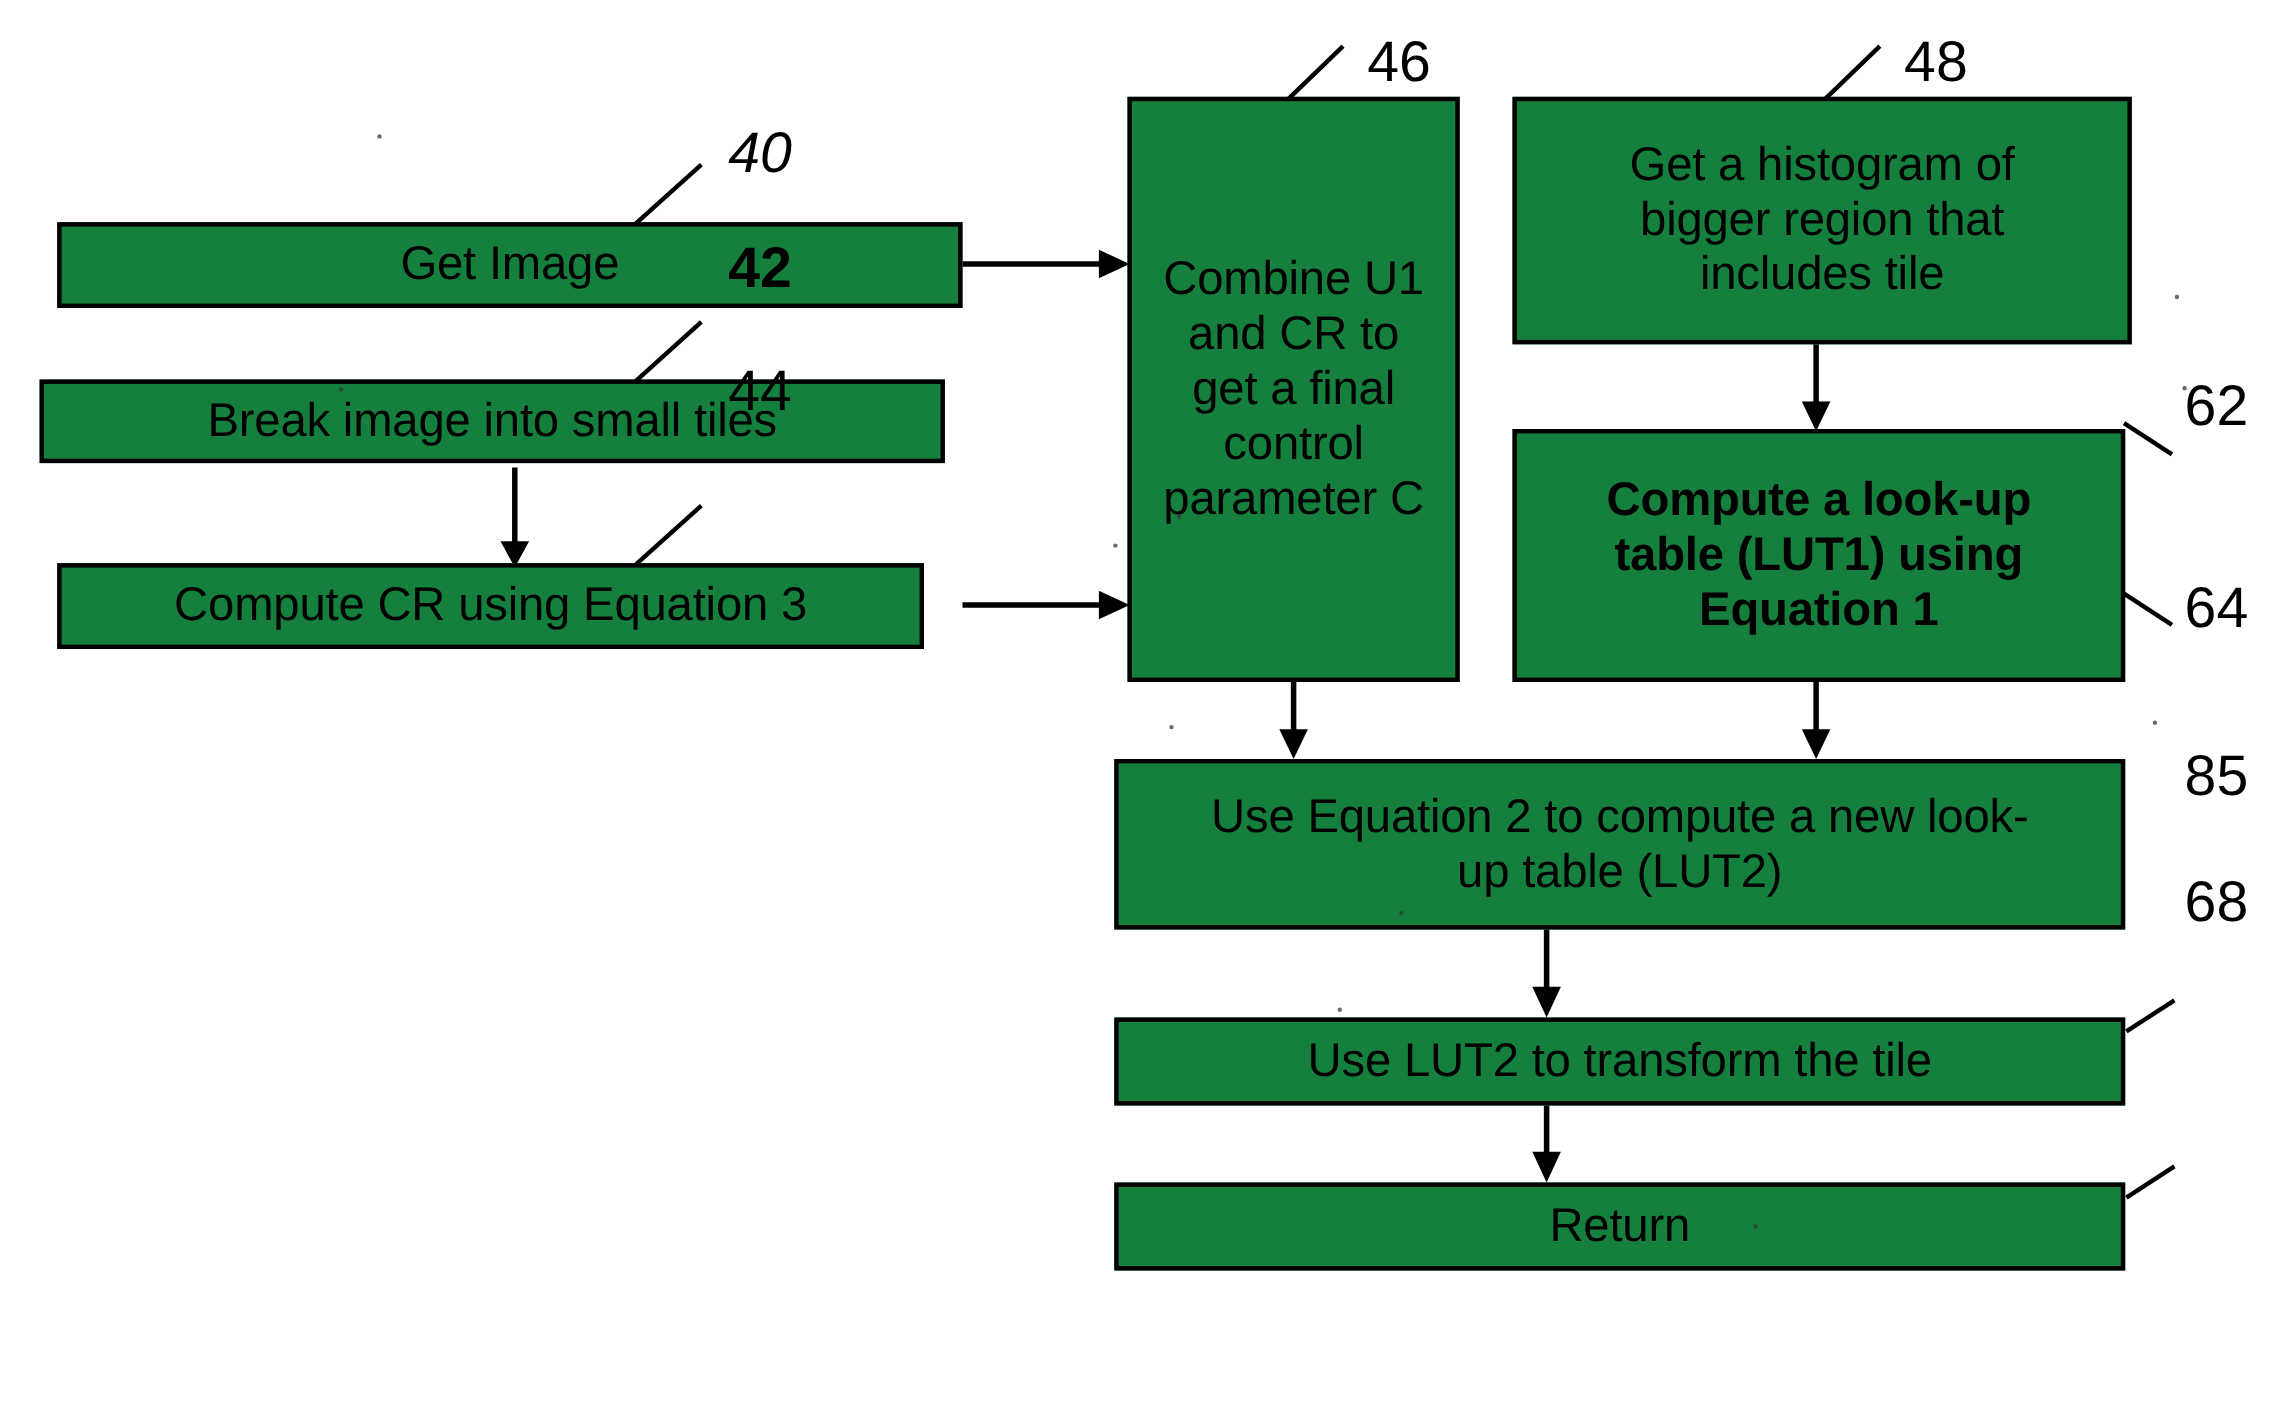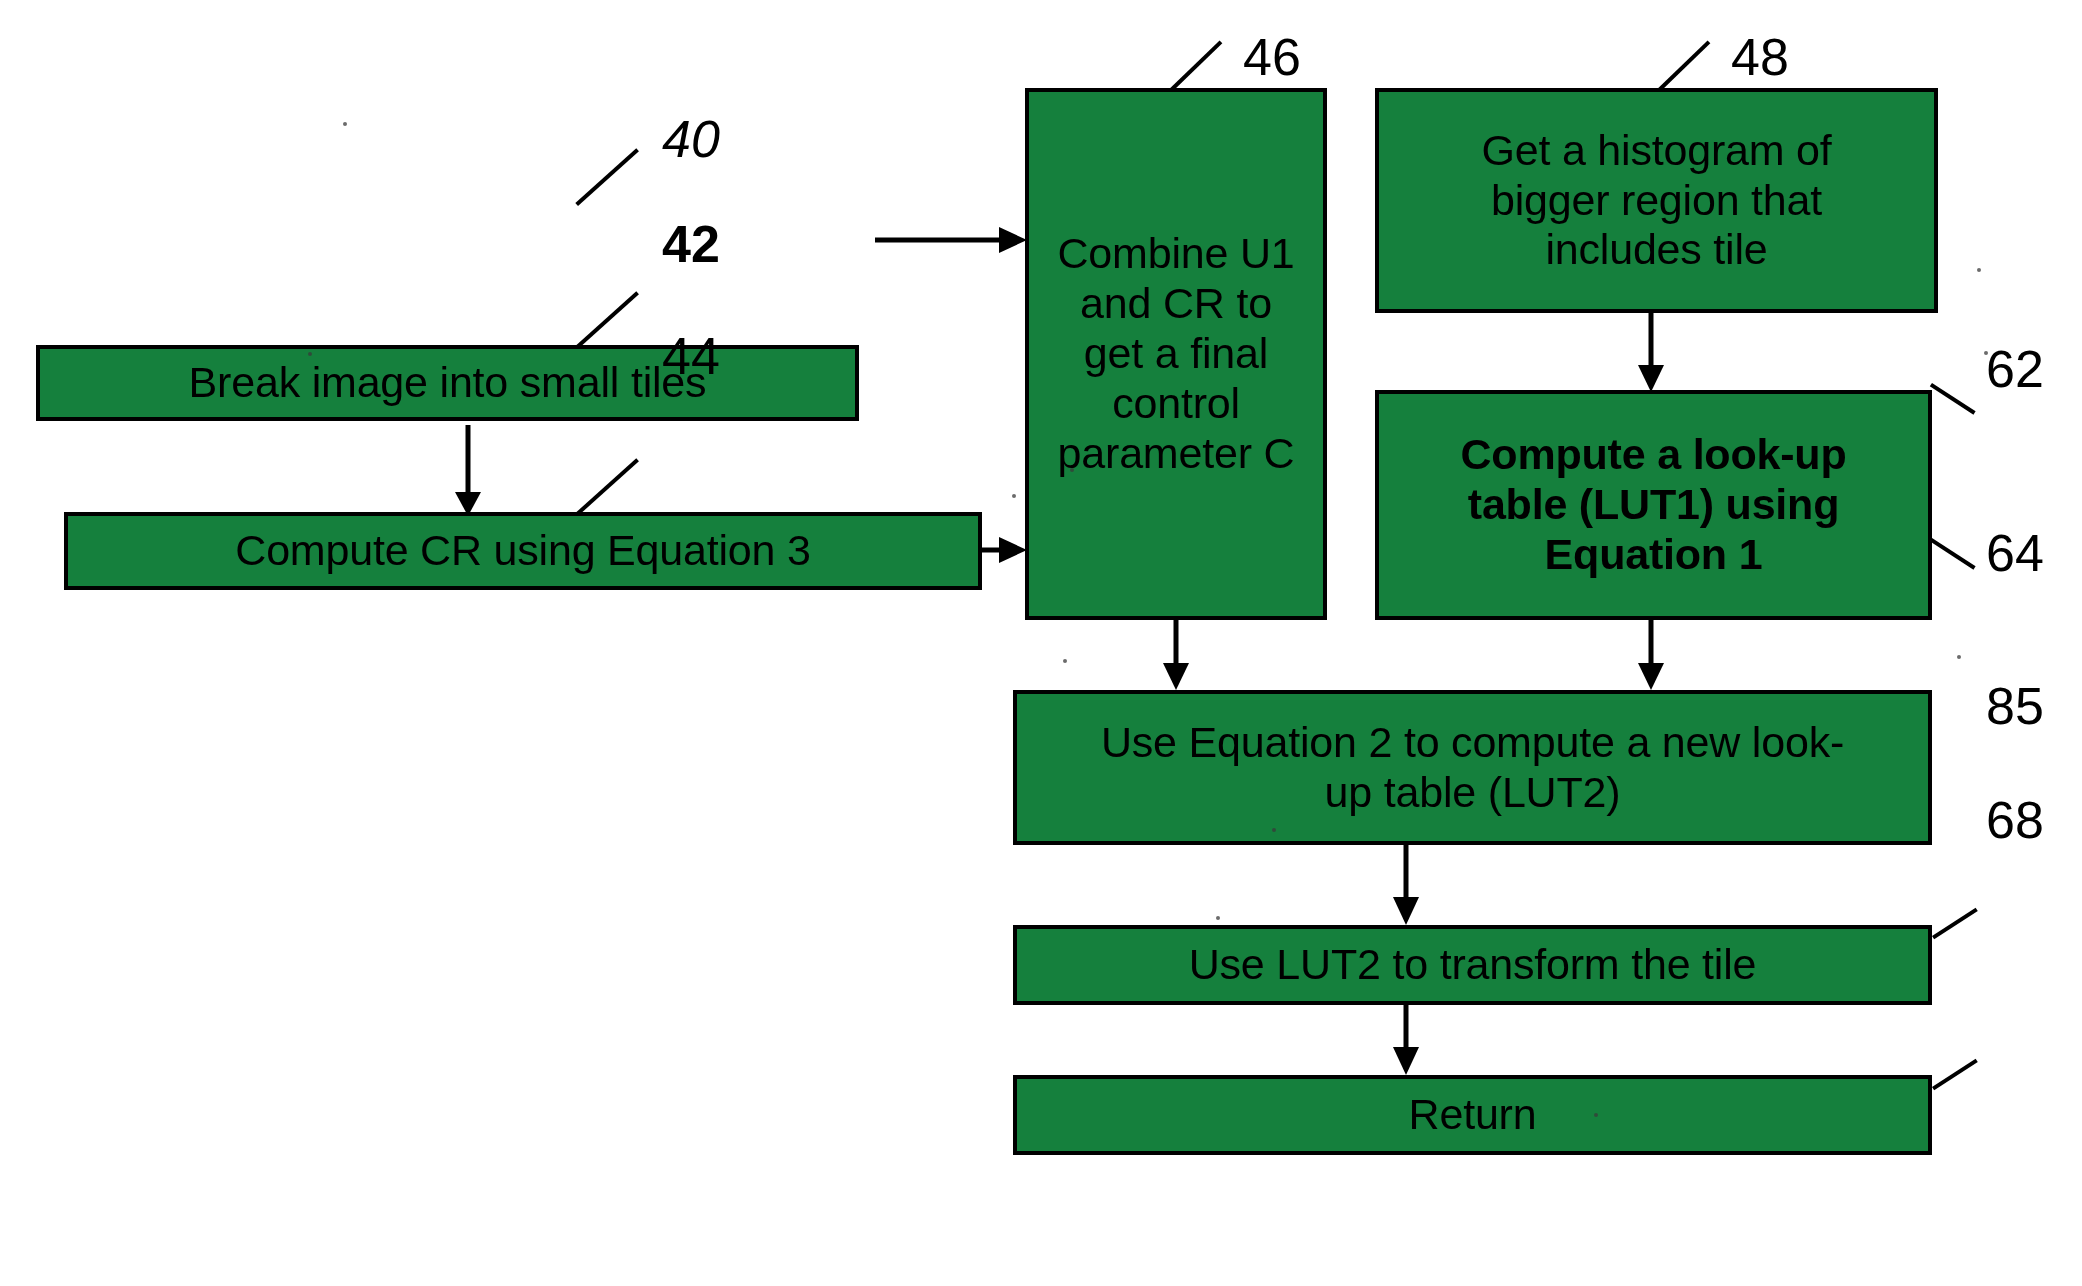--- a/index.html
+++ b/index.html
@@ -96,26 +96,29 @@
     <line x1="1651" y1="620" x2="1651" y2="666"></line>
     <polygon points="1638,663 1664,663 1651,690"></polygon>
 
     <line x1="1406" y1="845" x2="1406" y2="900"></line>
     <polygon points="1393,897 1419,897 1406,925"></polygon>
 
     <line x1="1406" y1="1005" x2="1406" y2="1050"></line>
     <polygon points="1393,1047 1419,1047 1406,1075"></polygon>
   </svg>
 
+  <div class="node" style="left:52px; top:202px; width:823px; height:78px;">
+    <span class="node-text">Get Image</span>
+  </div>
 
   <div class="node" style="left:36px; top:345px; width:823px; height:76px;">
     <span class="node-text">Break image into small tiles</span>
   </div>
 
-  <div class="node" style="left:64px; top:512px; width:918px; height:78px;padding-left:10px;">
+  <div class="node" style="left:52px; top:512px; width:788px; height:78px;padding-left:10px;">
     <span class="node-text">Compute CR using Equation 3</span>
   </div>
 
   <div class="node" style="left:1025px; top:88px; width:302px; height:532px;">
     <span class="node-text">Combine U1
 and CR to
 get a final
 control
 parameter C</span>
   </div>

